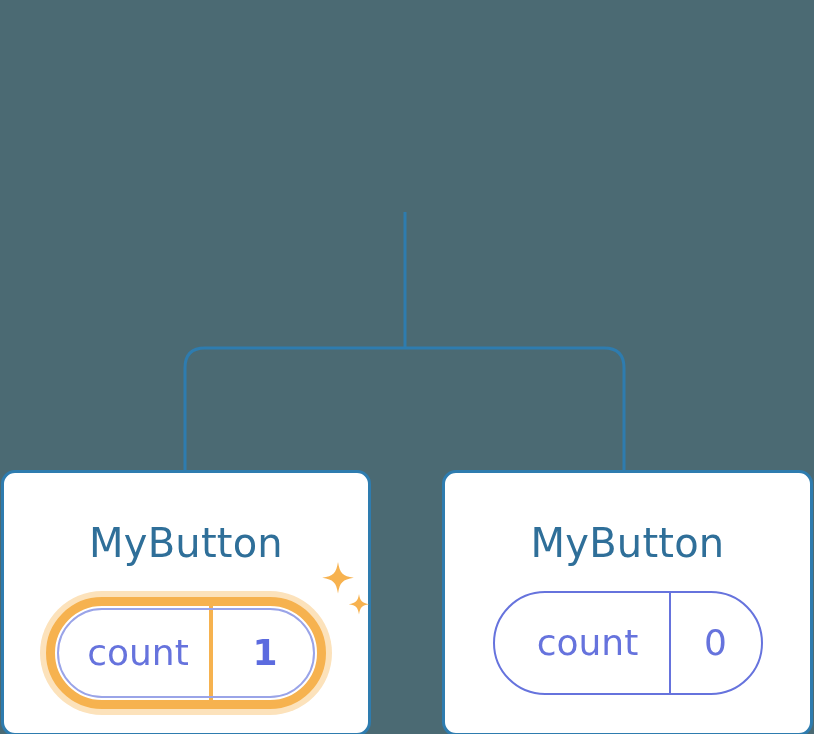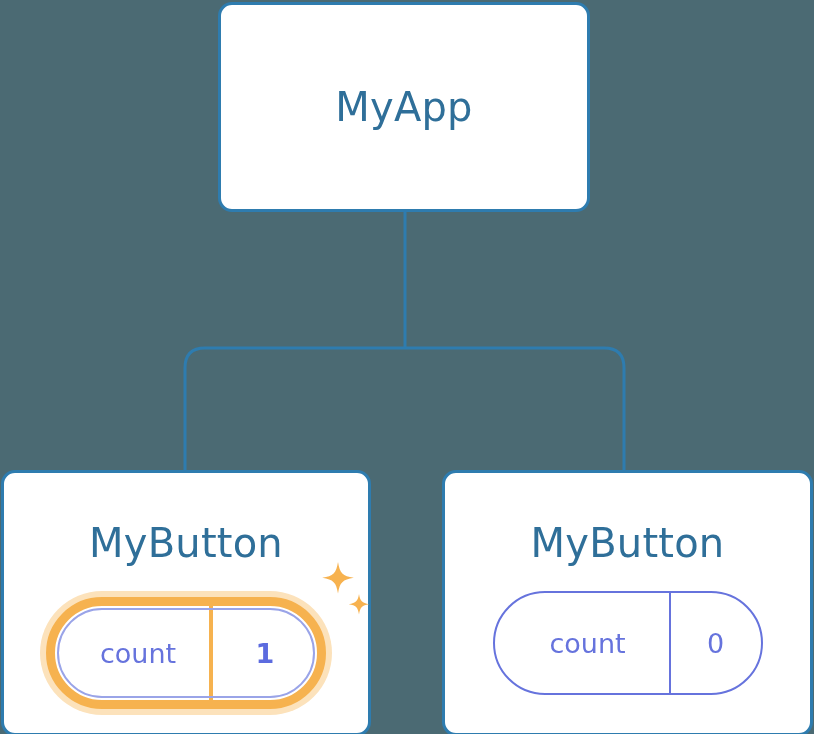--- a/index.html
+++ b/index.html
@@ -143,21 +143,21 @@
   }
   .pill-hl-ring .pill-label {
     border-right: 4px solid #f6b24f;
   }
 
   .pill-label, .pill-value {
     display: flex;
     align-items: center;
     justify-content: center;
     color: #6673dd;
-    font-size: 27px;
+    font-size: 36px;
     line-height: 1;
     box-sizing: border-box;
   }
   .pill-label {
     flex: 0 0 auto;
     width: 176px;
     padding-left: 12px;
   }
   .pill-value {
     flex: 1 1 auto;
@@ -178,23 +178,20 @@
 </head>
 <body>
 
 <div id="stage">
 
   <svg id="connectors" viewBox="0 0 814 734" width="814" height="734" aria-hidden="true">
     <path d="M 405 212 L 405 348" fill="none" stroke="#2e7caf" stroke-width="3" stroke-linecap="butt"></path>
     <path d="M 185 472 L 185 368 Q 185 348 205 348 L 604 348 Q 624 348 624 368 L 624 472" fill="none" stroke="#2e7caf" stroke-width="3" stroke-linecap="butt"></path>
   </svg>
 
-  <div class="card card-root">
-    <div class="node-title">MyApp</div>
-  </div>
 
   <div class="card card-left">
     <div class="node-title child-title">MyButton</div>
 
     <div class="pill-wrap">
       <div class="pill-hl-outer">
         <div class="pill-hl-ring">
           <div class="pill-label">count</div>
           <div class="pill-value">1</div>
           <div class="pill-hl-inner-edge"></div>

